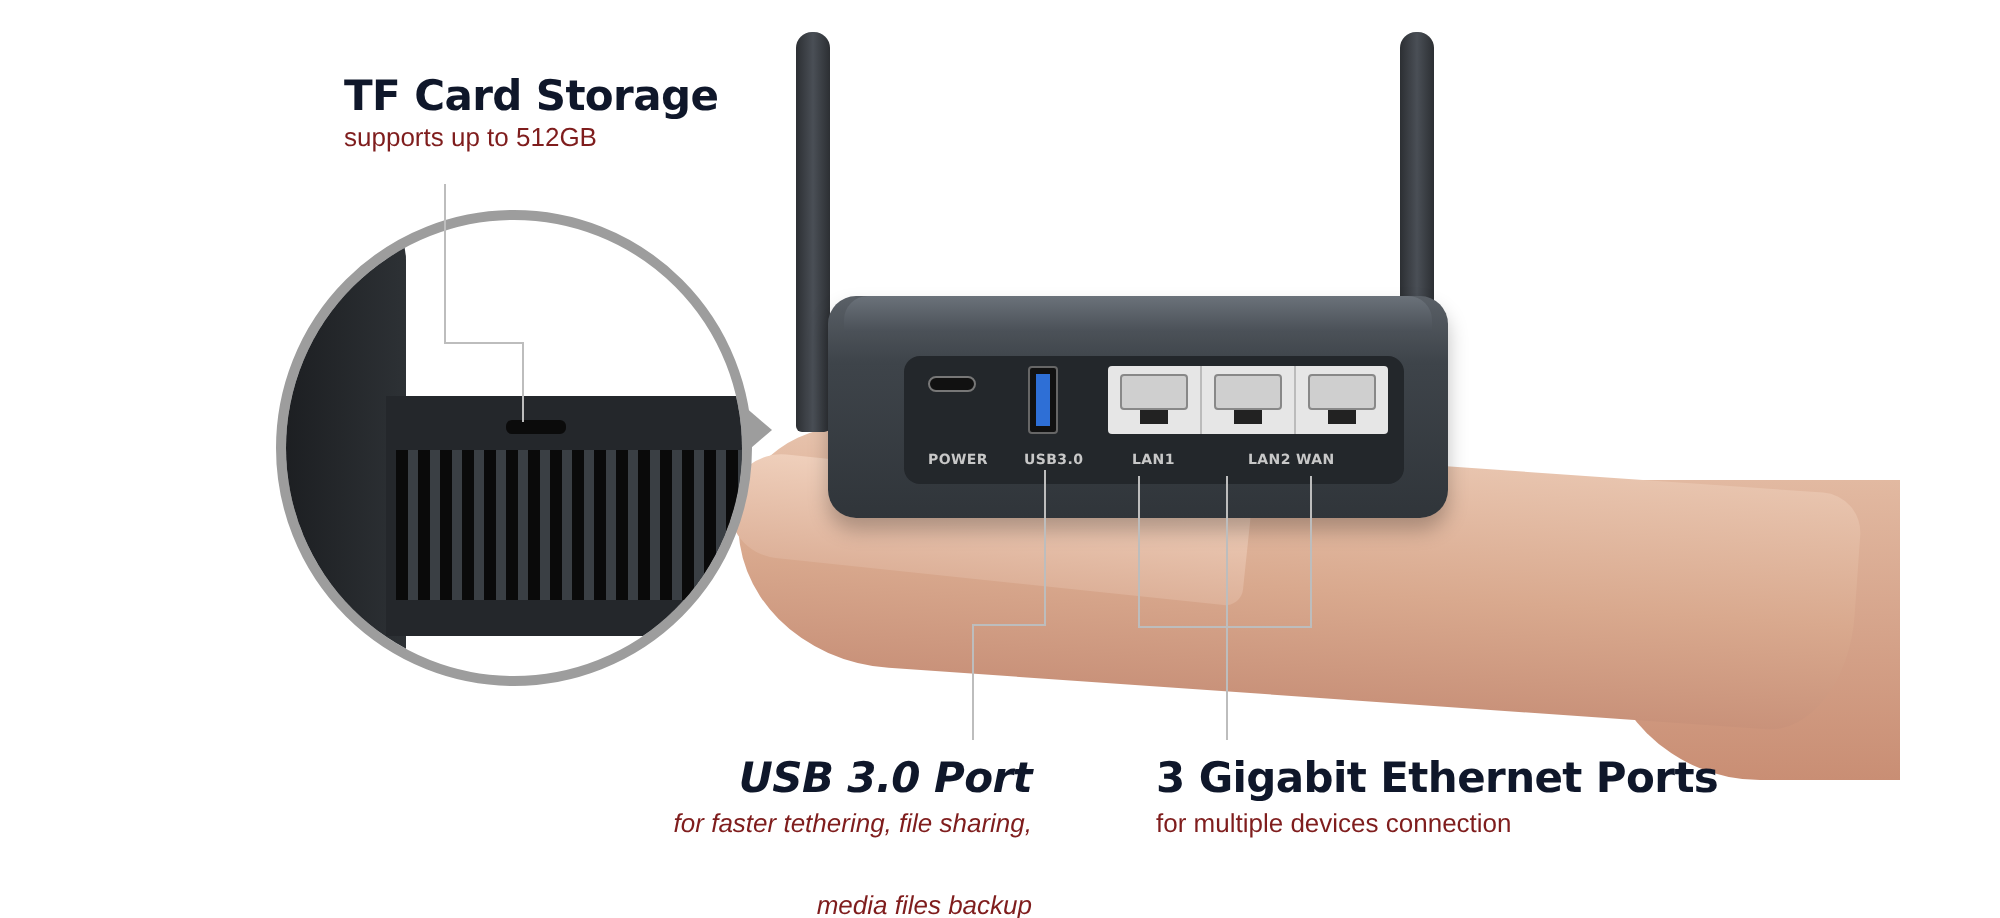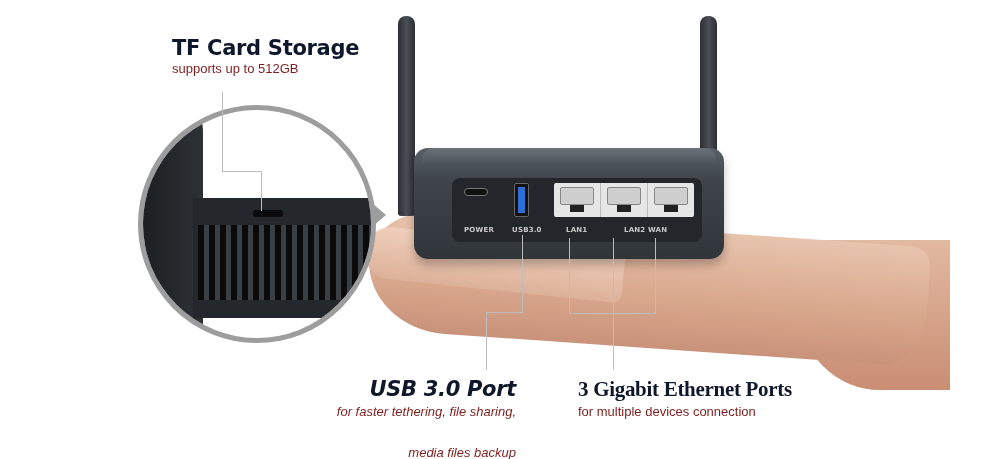--- a/index.html
+++ b/index.html
@@ -103,14 +103,14 @@
 <div class="line" style="left:569px; top:313px; width:87px; height:1px;"></div>
 <div class="line" style="left:613px; top:238px; width:1px; height:132px;"></div>
 
 <div class="callout-title" style="left:172px; top:36px;">TF Card Storage</div>
 <div class="callout-sub" style="left:172px; top:60px;">supports up to 512GB</div>
 
 <div class="callout-title right" style="right:484px; top:377px;">USB 3.0 Port</div>
 <div class="callout-sub right" style="right:484px; top:403px;">for faster tethering, file sharing,</div>
 <div class="callout-sub right" style="right:484px; top:420px;margin-top:24px;">media files backup</div>
 
-<div class="callout-title" style="left:578px; top:377px;font-family:Liberation Serif, serif;">3 Gigabit Ethernet Ports</div>
+<div class="callout-title" style="left:578px; top:377px;">3 Gigabit Ethernet Ports</div>
 <div class="callout-sub" style="left:578px; top:403px;">for multiple devices connection</div>
 
 </body></html>

